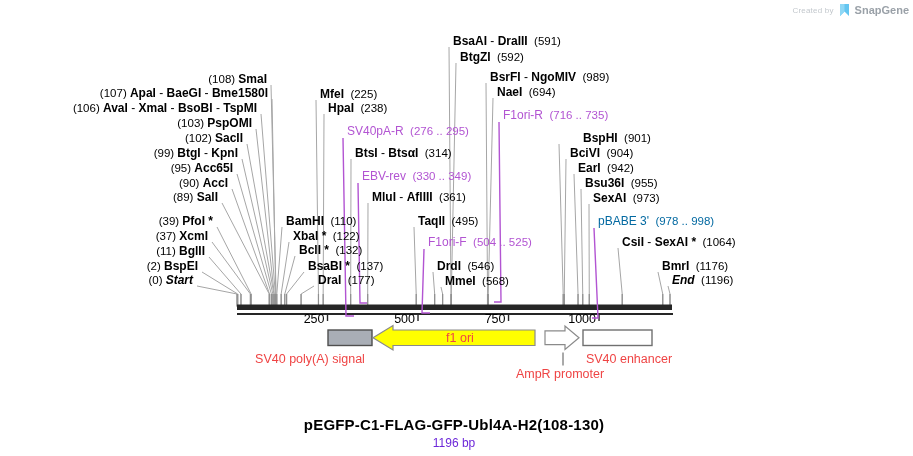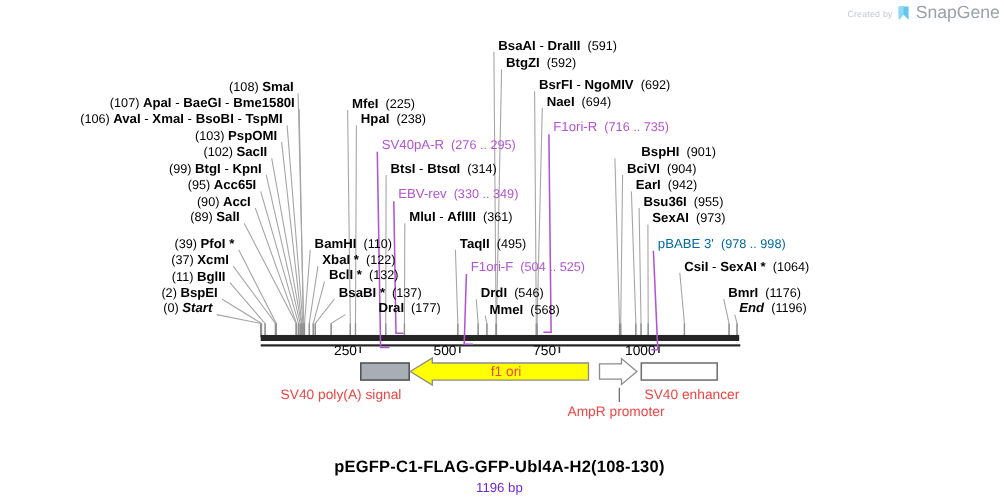--- a/index.html
+++ b/index.html
@@ -2,21 +2,21 @@
 <html><head>
 <meta charset="utf-8">
 <style>
   html,body{margin:0;padding:0;background:#fff;}
   .stage{position:relative;width:913px;height:456px;background:#ffffff;overflow:hidden;
          font-family:"Liberation Sans",sans-serif;}
   #map-svg{position:absolute;left:0;top:0;}
   
   .watermark{position:absolute;top:3px;right:4px;display:flex;align-items:center;gap:5px;}
   .wm-created{font-size:8px;color:#c3c8cd;letter-spacing:.2px;}
-  .wm-brand{font-size:16px;color:#9aa1a8;font-weight:400;}
+  .wm-brand{font-size:11px;color:#9aa1a8;font-weight:700;}
   .wm-flag{display:inline-block;}
   
   .site-lbl{position:absolute;white-space:pre;font-size:12px;line-height:13px;color:#000;}
   .site-lbl .b{font-weight:bold;}
   .site-lbl .i{font-style:italic;}
   .site-lbl .num{font-size:11.5px;}
   
   .feat-lbl{position:absolute;font-size:12.5px;color:#ef4444;white-space:nowrap;transform:translateX(-50%);}
   .feat-lbl.inside{transform:translate(-50%,-50%);}
   
@@ -149,34 +149,34 @@
       <div class="site-lbl" style="right: 695px; top: 191px;"><span class="num">(89) </span><span class="b ">SalI</span></div>
       <div class="site-lbl" style="right: 700px; top: 215px;"><span class="num">(39) </span><span class="b ">PfoI</span><span class="b "> *</span></div>
       <div class="site-lbl" style="right: 705px; top: 230px;"><span class="num">(37) </span><span class="b ">XcmI</span></div>
       <div class="site-lbl" style="right: 708px; top: 245px;"><span class="num">(11) </span><span class="b ">BglII</span></div>
       <div class="site-lbl" style="right: 715px; top: 260px;"><span class="num">(2) </span><span class="b ">BspEI</span></div>
       <div class="site-lbl" style="right: 720px; top: 274px;"><span class="num">(0) </span><span class="b i ">Start</span></div>
       <div class="site-lbl" style="left: 286px; top: 215px;"><span class="b ">BamHI</span><span class="num">  (110)</span></div>
       <div class="site-lbl" style="left: 293px; top: 230px;"><span class="b ">XbaI</span><span class="b "> *</span><span class="num">  (122)</span></div>
       <div class="site-lbl" style="left: 299px; top: 244px;"><span class="b ">BclI</span><span class="b "> *</span><span class="num">  (132)</span></div>
       <div class="site-lbl" style="left: 308px; top: 260px;"><span class="b ">BsaBI</span><span class="b "> *</span><span class="num">  (137)</span></div>
-      <div class="site-lbl" style="left: 318px; top: 274px; padding-left: 26px;"><span class="b ">DraI</span><span class="num">  (177)</span></div>
+      <div class="site-lbl" style="left: 318px; top: 274px;"><span class="b ">DraI</span><span class="num">  (177)</span></div>
       <div class="site-lbl" style="left: 320px; top: 88px;"><span class="b ">MfeI</span><span class="num">  (225)</span></div>
       <div class="site-lbl" style="left: 328px; top: 102px;"><span class="b ">HpaI</span><span class="num">  (238)</span></div>
       <div class="site-lbl" style="left: 347px; top: 125px; color: rgb(178, 84, 210);"><span class="">SV40pA-R</span><span class="num">  (276 .. 295)</span></div>
       <div class="site-lbl" style="left: 355px; top: 147px;"><span class="b ">BtsI</span><span class=""> - </span><span class="b ">BtsαI</span><span class="num">  (314)</span></div>
       <div class="site-lbl" style="left: 362px; top: 170px; color: rgb(178, 84, 210);"><span class="">EBV-rev</span><span class="num">  (330 .. 349)</span></div>
       <div class="site-lbl" style="left: 372px; top: 191px;"><span class="b ">MluI</span><span class=""> - </span><span class="b ">AflIII</span><span class="num">  (361)</span></div>
       <div class="site-lbl" style="left: 418px; top: 215px;"><span class="b ">TaqII</span><span class="num">  (495)</span></div>
       <div class="site-lbl" style="left: 428px; top: 236px; color: rgb(178, 84, 210);"><span class="">F1ori-F</span><span class="num">  (504 .. 525)</span></div>
       <div class="site-lbl" style="left: 437px; top: 260px;"><span class="b ">DrdI</span><span class="num">  (546)</span></div>
       <div class="site-lbl" style="left: 445px; top: 275px;"><span class="b ">MmeI</span><span class="num">  (568)</span></div>
       <div class="site-lbl" style="left: 453px; top: 35px;"><span class="b ">BsaAI</span><span class=""> - </span><span class="b ">DraIII</span><span class="num">  (591)</span></div>
       <div class="site-lbl" style="left: 460px; top: 51px;"><span class="b ">BtgZI</span><span class="num">  (592)</span></div>
-      <div class="site-lbl" style="left: 490px; top: 71px;"><span class="b ">BsrFI</span><span class=""> - </span><span class="b ">NgoMIV</span><span class="num">  (692)</span></div>
+      <div class="site-lbl" style="left: 490px; top: 71px;"><span class="b ">BsrFI</span><span class=""> - </span><span class="b ">NgoMIV</span><span class="num">  (989)</span></div>
       <div class="site-lbl" style="left: 497px; top: 86px;"><span class="b ">NaeI</span><span class="num">  (694)</span></div>
       <div class="site-lbl" style="left: 503px; top: 109px; color: rgb(178, 84, 210);"><span class="">F1ori-R</span><span class="num">  (716 .. 735)</span></div>
       <div class="site-lbl" style="left: 563px; top: 132px; padding-left: 20px;"><span class="b ">BspHI</span><span class="num">  (901)</span></div>
       <div class="site-lbl" style="left: 570px; top: 147px;"><span class="b ">BciVI</span><span class="num">  (904)</span></div>
       <div class="site-lbl" style="left: 578px; top: 162px;"><span class="b ">EarI</span><span class="num">  (942)</span></div>
       <div class="site-lbl" style="left: 585px; top: 177px;"><span class="b ">Bsu36I</span><span class="num">  (955)</span></div>
       <div class="site-lbl" style="left: 593px; top: 192px;"><span class="b ">SexAI</span><span class="num">  (973)</span></div>
       <div class="site-lbl" style="left: 598px; top: 215px; color: #0369a1;"><span class="">pBABE 3'</span><span class="num">  (978 .. 998)</span></div>
       <div class="site-lbl" style="left: 622px; top: 236px;"><span class="b ">CsiI</span><span class=""> - </span><span class="b ">SexAI</span><span class="b "> *</span><span class="num">  (1064)</span></div>
       <div class="site-lbl" style="left: 662px; top: 260px;"><span class="b ">BmrI</span><span class="num">  (1176)</span></div>

